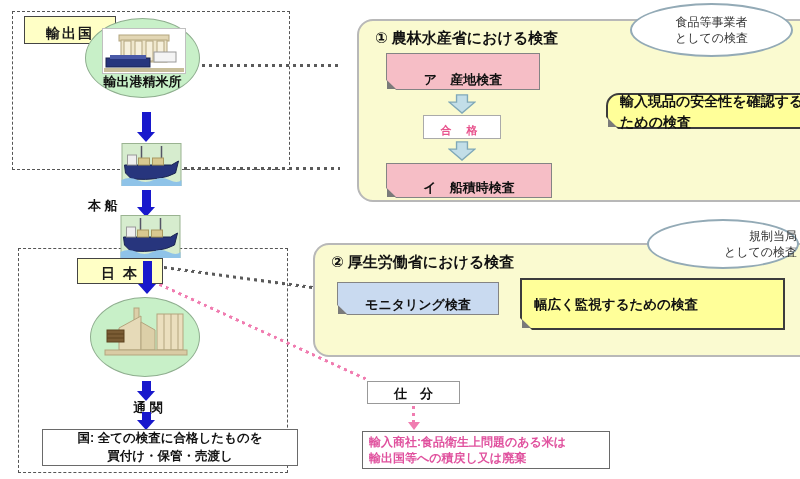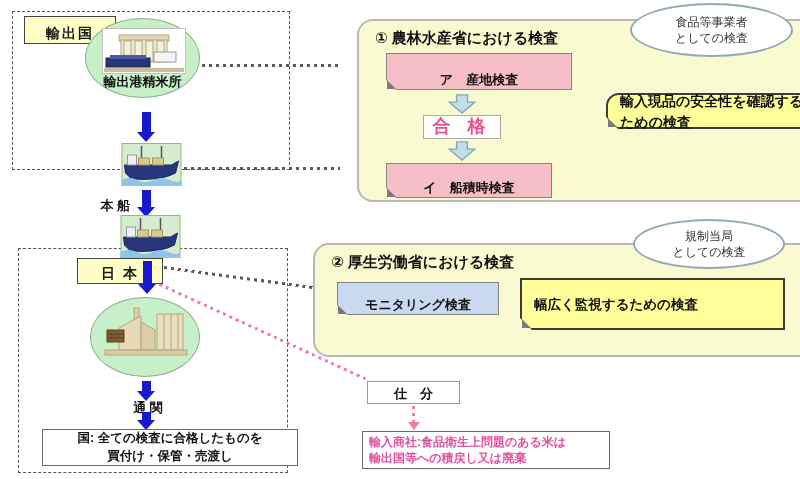--- a/index.html
+++ b/index.html
@@ -17,21 +17,21 @@
   .panel{background:#FAFAD0;border:2px solid #b8b8b8;border-radius:16px;}
   .panel-title{font-weight:bold;font-size:15px;color:#111;white-space:nowrap;}
   .pinkbox{background:#F6BEC6;border:1px solid #848484;}
   .bluebox{background:#C9DAF0;border:1px solid #848484;}
   .note{background:#FFFF99;border:2px solid #3c3c3c;font-weight:bold;font-size:13.5px;line-height:1.45;padding:5px 6px 4px 12px;color:#111;}
   .boxlabel{font-weight:bold;font-size:13px;color:#111;white-space:nowrap;}
   .folded::before{content:"";position:absolute;left:-2px;bottom:-2px;width:12px;height:12px;background:#FAFAD0;clip-path:polygon(0 0,0 100%,100% 100%);}
   .folded::after{content:"";position:absolute;left:0;bottom:0;width:9px;height:9px;background:#7a7a7a;clip-path:polygon(0 4%,100% 100%,0 100%);}
   .badge{background:#fff;border:2px solid #93AAB6;border-radius:50%;display:flex;flex-direction:column;align-items:center;justify-content:center;font-size:12px;color:#333;line-height:1.35;}
   .whitebox{background:#fff;border:1px solid #6a6a6a;}
-  .gokaku{color:#E8548E;font-weight:bold;font-size:18px;letter-spacing:6px;border:1px solid #aaa;background:#fff;}
+  .gokaku{color:#E8548E;font-weight:bold;font-size:11px;letter-spacing:6px;border:1px solid #aaa;background:#fff;}
   .dot-h{height:3px;background-image:repeating-linear-gradient(90deg,#5a5a5a 0 3px,transparent 3px 7px);}
   .dot-v{width:3px;background-image:repeating-linear-gradient(180deg,#5a5a5a 0 3px,transparent 3px 7px);}
   .dot-h.pink{background-image:repeating-linear-gradient(90deg,#F07CB0 0 3px,transparent 3px 7px);}
   .dot-v.pink{background-image:repeating-linear-gradient(180deg,#F07CB0 0 3px,transparent 3px 7px);}
   .rot{transform-origin:0 0;}
   .flow-arrow{display:flex;flex-direction:column;align-items:center;width:18px;}
   .flow-arrow .shaft{width:9px;flex:1;background:#1818CC;}
   .flow-arrow .head{width:0;height:0;border-left:9px solid transparent;border-right:9px solid transparent;border-top:10px solid #1818CC;}
   .pink-head{width:0;height:0;border-left:6px solid transparent;border-right:6px solid transparent;border-top:8px solid #F07CB0;}
   .two-line{display:flex;flex-direction:column;justify-content:center;}
@@ -89,21 +89,21 @@
     <rect x="0.5" y="0.5" width="59" height="42" fill="#D6ECCE" stroke="#9ab391"></rect>
     <line x1="20" y1="3" x2="20" y2="17" stroke="#556" stroke-width="1.5"></line>
     <line x1="40" y1="3" x2="40" y2="17" stroke="#556" stroke-width="1.5"></line>
     <path d="M3,22 L50,22 L57,18 L54,30 Q40,38 10,36 L4,30 Z" fill="#27357D" stroke="#1A2450"></path>
     <rect x="6" y="12" width="9" height="10" fill="#EFEFEF" stroke="#999"></rect>
     <rect x="17" y="15" width="11" height="7" fill="#D8C890" stroke="#A89860"></rect>
     <rect x="31" y="15" width="11" height="7" fill="#D8C890" stroke="#A89860"></rect>
     <path d="M0,37 Q8,33 16,37 T32,37 T48,37 T60,37 L60,43 L0,43 Z" fill="#8FC3E8"></path>
   </svg>
 
-  <div class="abs boxlabel" style="left:88px;top:197px;width:42px;text-align:right;">本 船</div>
+  <div class="abs boxlabel" style="left:88px;top:197px;width:42px;text-align:left;">本 船</div>
 
   <div class="abs flow-arrow" style="left:137px;top:190px;height:27px;">
     <div class="shaft"></div>
       <div class="head"></div>
   </div>
 
   <svg class="abs" style="left:119px;top:215px;" width="63" height="43" viewBox="0 0 60 43">
     <rect x="0.5" y="0.5" width="59" height="42" fill="#D6ECCE" stroke="#9ab391"></rect>
     <line x1="20" y1="3" x2="20" y2="17" stroke="#556" stroke-width="1.5"></line>
     <line x1="40" y1="3" x2="40" y2="17" stroke="#556" stroke-width="1.5"></line>
@@ -152,21 +152,21 @@
   </div>
 
   <div class="abs whitebox two-line purchase" style="left:42px;top:429px;width:256px;height:37px;">
     <span>国: 全ての検査に合格したものを</span>
     <span>買付け・保管・売渡し</span>
   </div>
 
   <div class="abs panel" style="left:313px;top:19px;width:482px;height:183px;margin-left:44px;">
     <div class="abs panel-title" style="left:16px;top:8px;">① 農林水産省における検査</div>
 
-    <div class="abs pinkbox folded center boxlabel" style="left:27px;top:32px;width:186px;height:37px;">
+    <div class="abs pinkbox folded center boxlabel" style="left:27px;top:32px;width:154px;height:37px;">
       <span>ア　産地検査</span>
     </div>
 
     <svg class="abs" style="left:89px;top:73px;" width="28" height="20" viewBox="0 0 30 22">
       <polygon points="9,1 21,1 21,9 29,9 15,21 1,9 9,9" fill="#C2DEE8" stroke="#7FA8B8" stroke-width="1.5"></polygon>
     </svg>
 
     <div class="abs gokaku center" style="left:64px;top:94px;width:78px;height:24px;">
       <span>合 格</span>
     </div>
@@ -195,21 +195,21 @@
 
     <div class="abs bluebox folded center boxlabel" style="left:22px;top:37px;width:162px;height:33px;">
       <span>モニタリング検査</span>
     </div>
 
     <div class="abs note folded two-line" style="left:205px;top:33px;width:265px;height:52px;font-size:13.5px;">
       <span>幅広く監視するための検査</span>
     </div>
   </div>
 
-  <div class="abs badge" style="left:633px;top:219px;width:152px;height:50px;">
+  <div class="abs badge" style="left:647px;top:219px;width:152px;height:50px;align-items:flex-end;">
     <span>規制当局</span>
     <span>としての検査</span>
   </div>
 
   <div class="abs center boxlabel" style="left:367px;top:381px;width:93px;height:23px;background:#fff;border:1px solid #999;">
     <span>仕　分</span>
   </div>
 
   <div class="abs whitebox two-line pinknote" style="left:362px;top:431px;width:248px;height:38px;">
     <span>輸入商社:食品衛生上問題のある米は</span>

